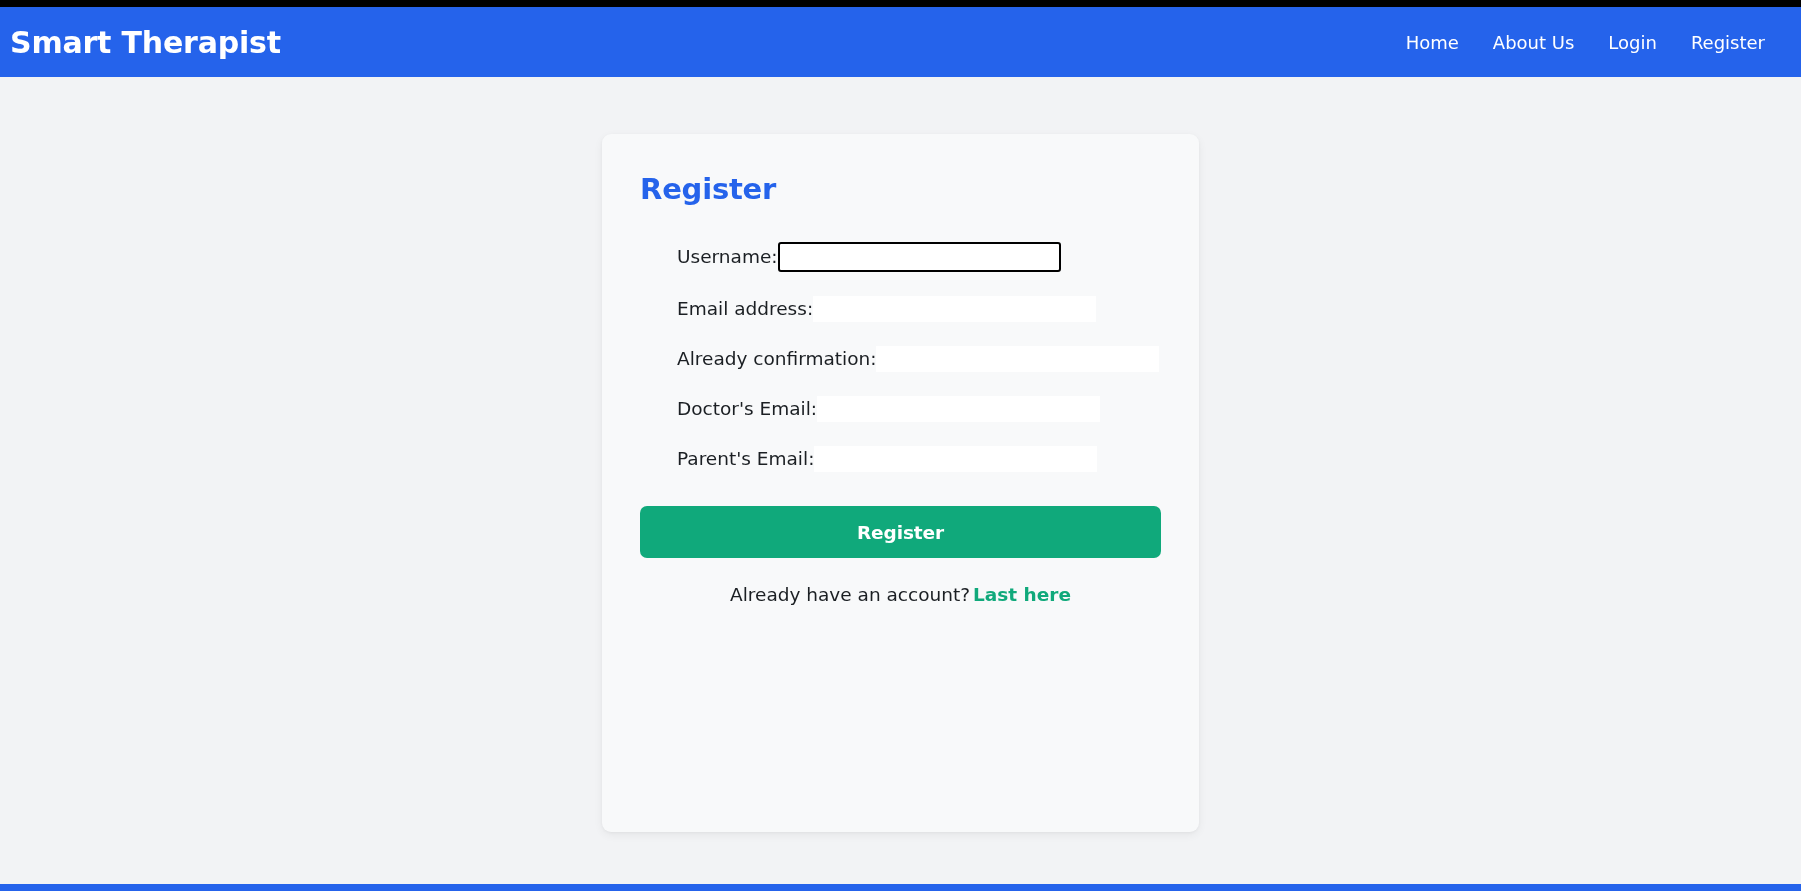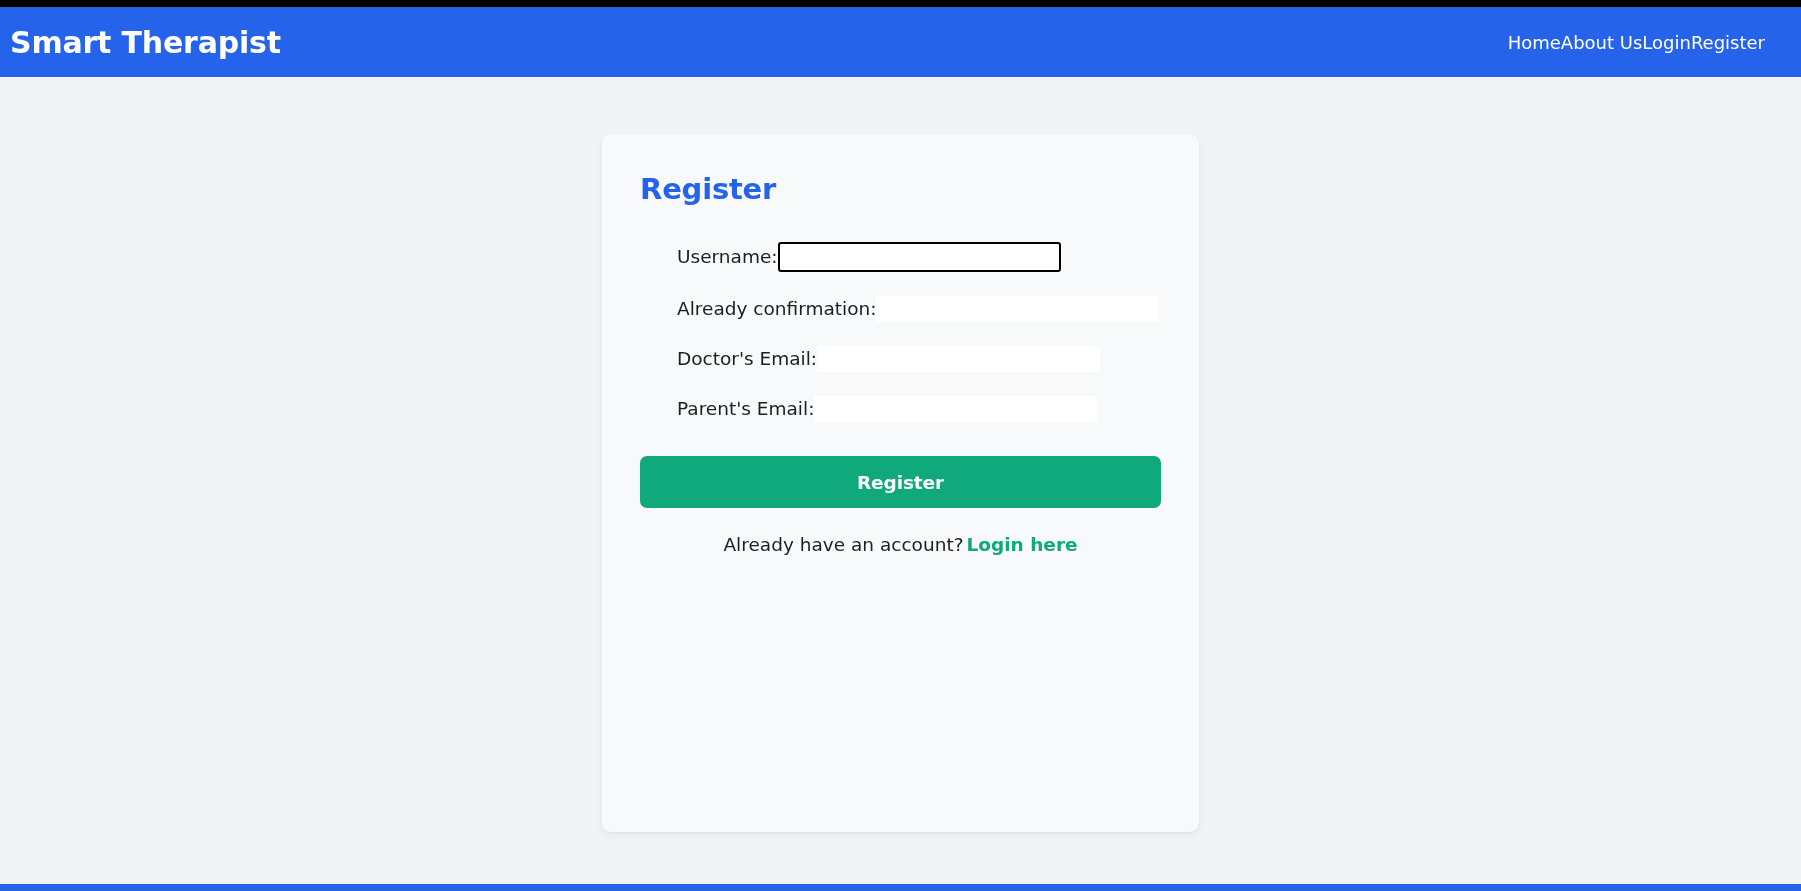--- a/index.html
+++ b/index.html
@@ -35,20 +35,21 @@
   .brand {
     color: #ffffff;
     font-size: 30px;
     font-weight: bold;
     letter-spacing: -0.2px;
     white-space: nowrap;
   }
   .nav-links {
     display: flex;
     align-items: center;
+    gap: 34px;
     padding-right: 4px;
   }
   .nav-link {
     color: #ffffff;
     font-size: 18px;
     text-decoration: none;
     white-space: nowrap;
     cursor: pointer;
   }
 
@@ -181,20 +182,24 @@
 
       <form>
 
         <div class="form-row">
           <label class="form-label">Username:</label>
           <input type="text" class="form-input focused" placeholder="" style="">
         </div>
 
 
 
+        <div class="form-row">
+          <label class="form-label">Email address:</label>
+          <input type="email" class="form-input" placeholder="" style="">
+        </div>
 
 
         <div class="form-row">
           <label class="form-label">Already confirmation:</label>
           <input type="password" class="form-input" placeholder="" style="">
         </div>
 
         <div class="form-row">
           <label class="form-label">Doctor's Email:</label>
           <input type="email" class="form-input" placeholder="" style="">
@@ -205,20 +210,20 @@
           <input type="email" class="form-input" placeholder="" style="">
         </div>
 
         <div class="submit-row">
           <button type="submit" class="btn-register">Register</button>
         </div>
 
       </form>
 
       <div class="login-hint">
-        <span>Already have an account?</span><a class="login-link" href="#">Login here</a>
+        <span>Already have an account?</span><a class="login-link" href="#">Last here</a>
       </div>
 
     </div>
   </div>
 
   <div class="bottom-strip"></div>
 </div>
 
 </body></html>

